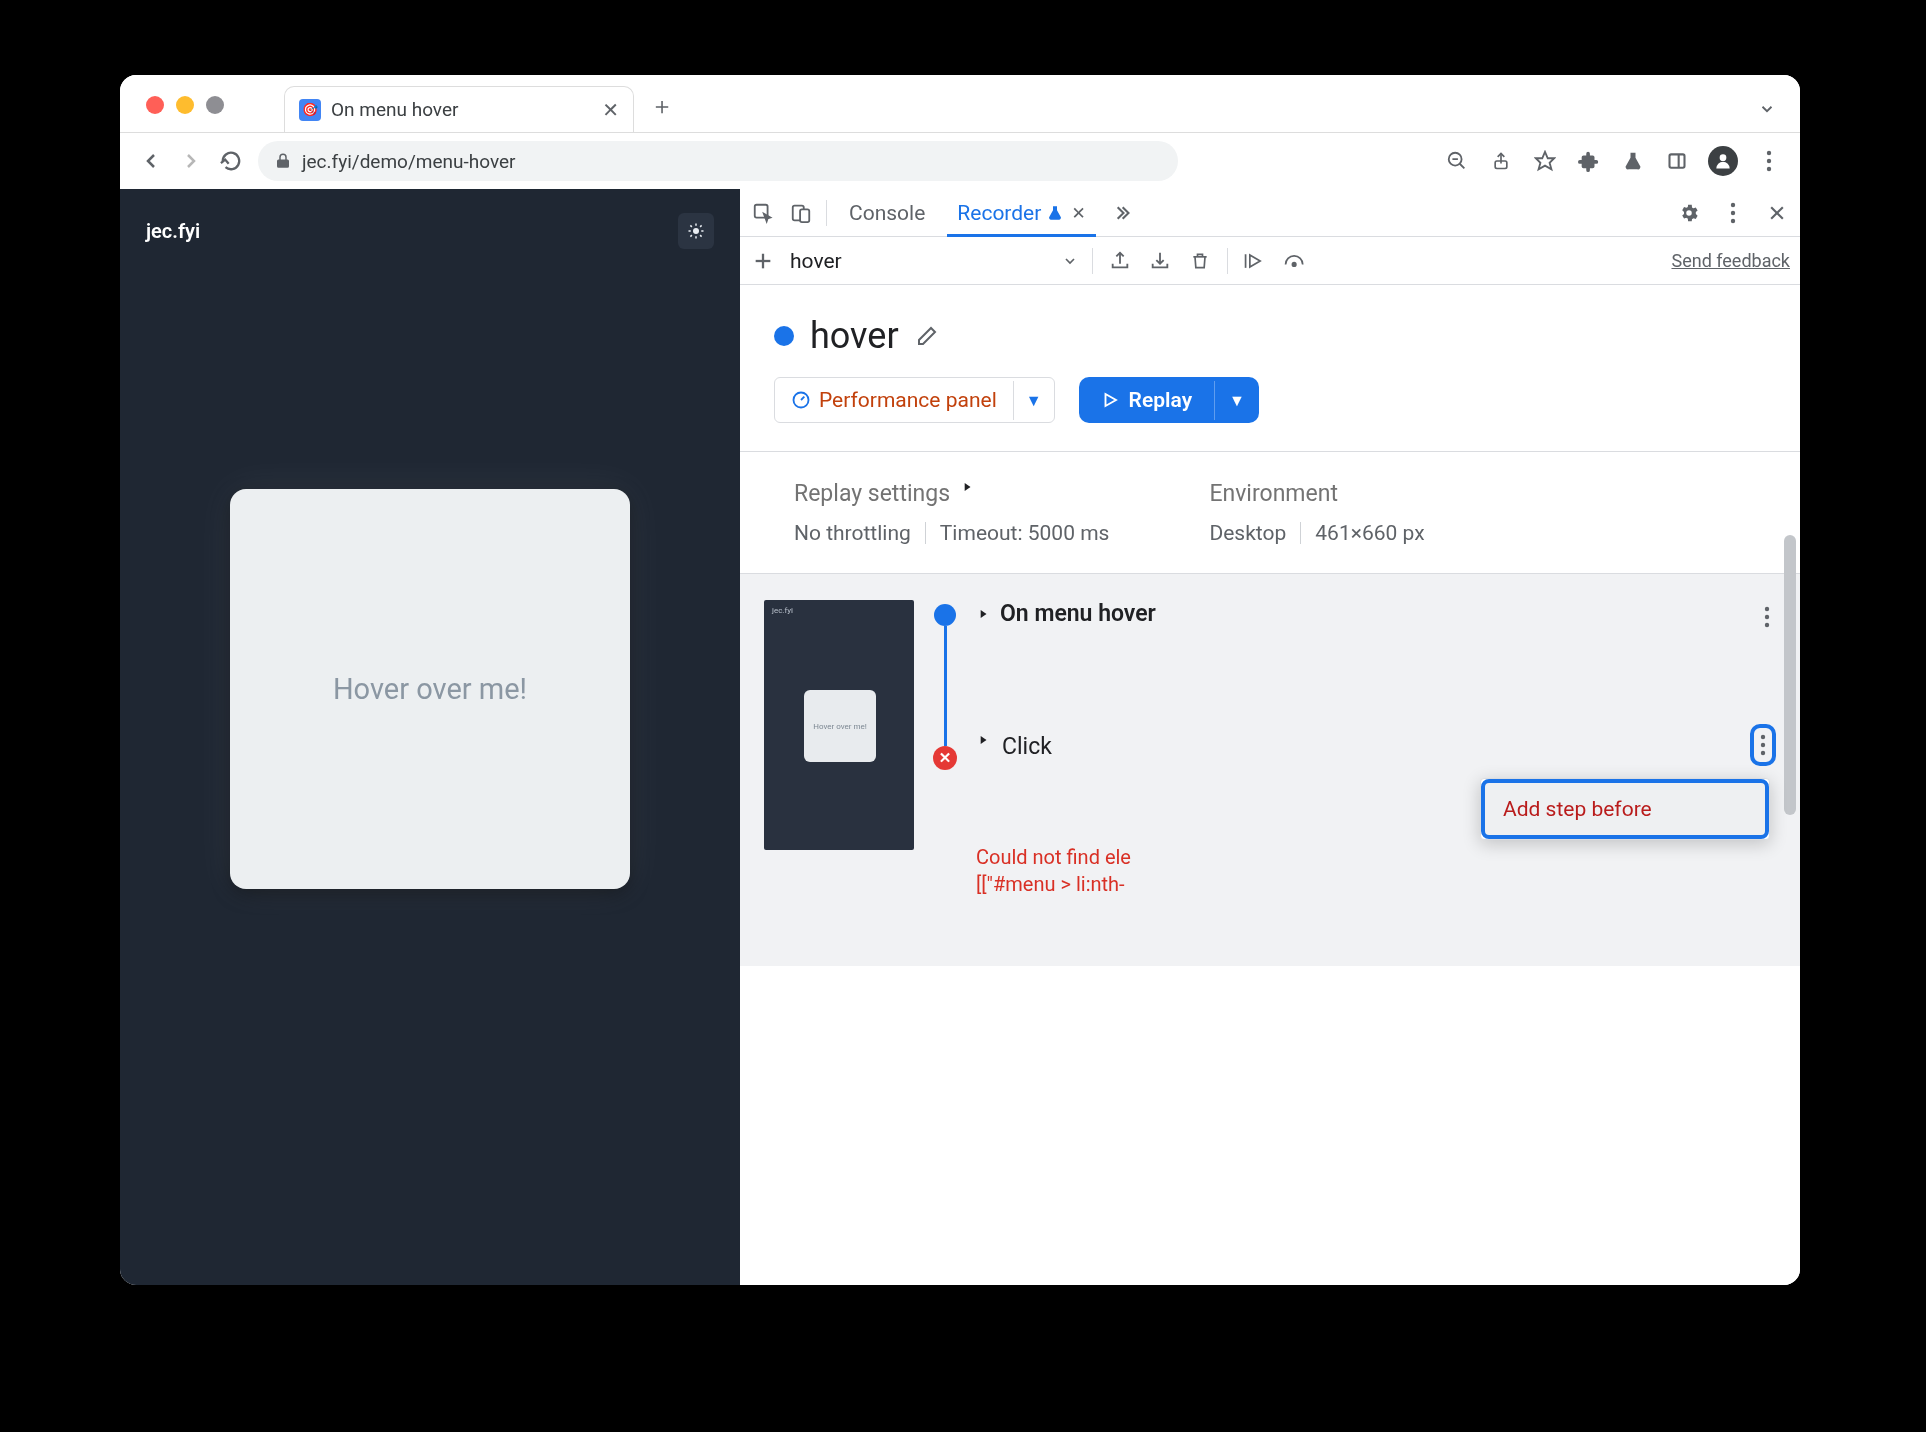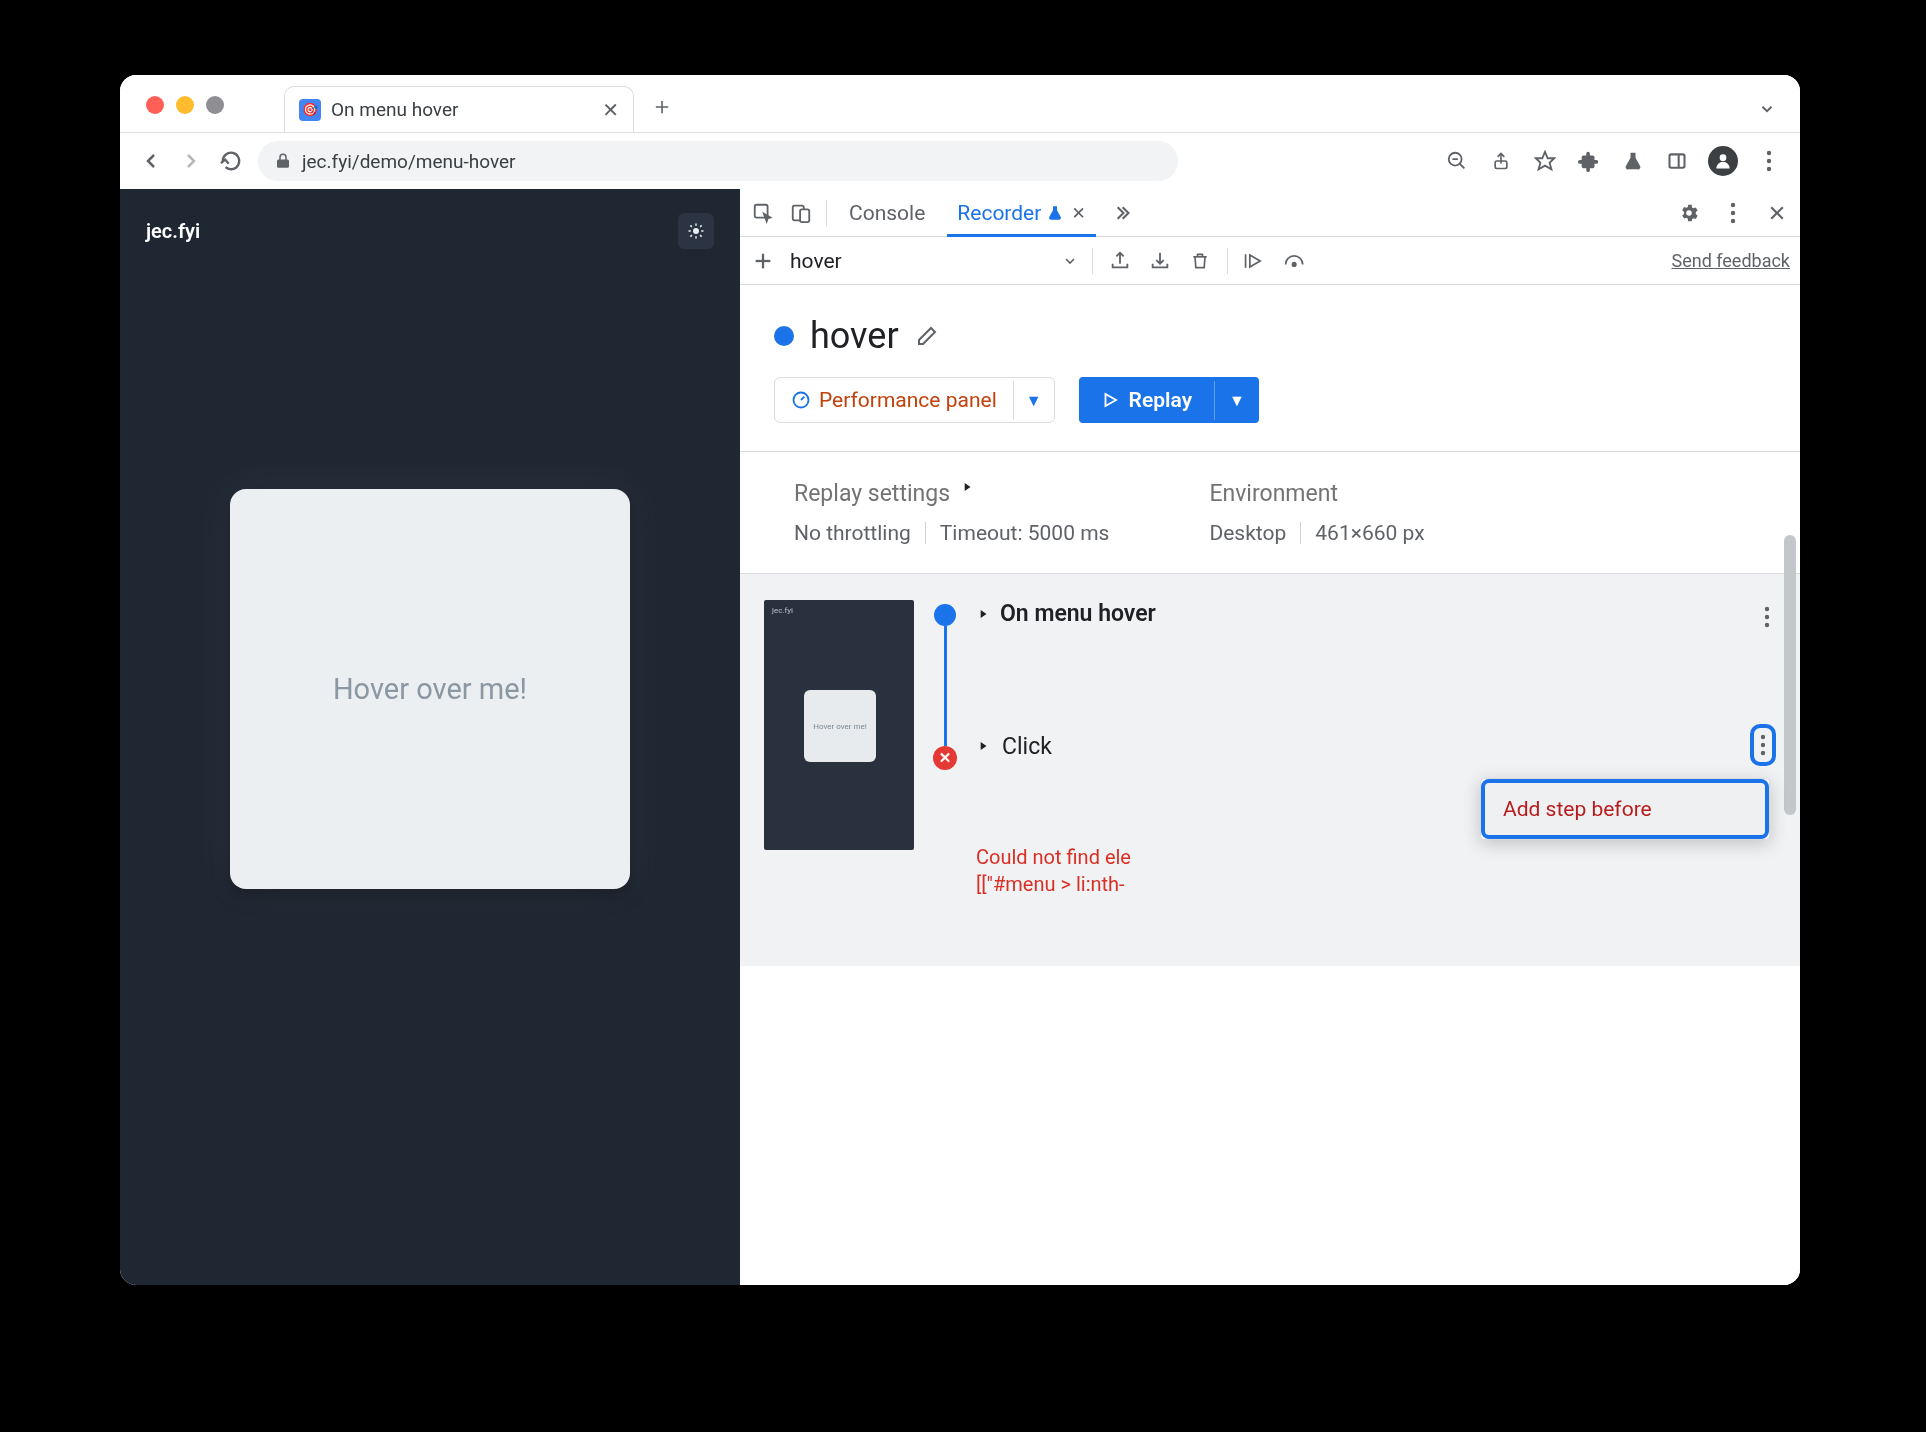--- a/index.html
+++ b/index.html
@@ -50,21 +50,21 @@
   .feedback { margin-left: auto; font-size: 18px; color: #5f6368; text-decoration: underline; cursor: pointer; }
   .dt-body { flex: 1; overflow: auto; position: relative; }
   .title-row { display: flex; align-items: center; gap: 16px; padding: 30px 34px 20px; }
   .blue-dot { width: 20px; height: 20px; border-radius: 50%; background: #1a73e8; }
   .title-text { font-size: 36px; color: #202124; }
   .edit-icon { color: #5f6368; cursor: pointer; }
   .btn-row { display: flex; gap: 24px; padding: 0 34px 28px; }
   .btn-outline { display: flex; align-items: center; border: 1px solid #dadce0; border-radius: 6px; overflow: hidden; }
   .btn-outline .main { padding: 10px 16px; color: #c2410c; font-size: 21px; display: flex; align-items: center; gap: 8px; cursor: pointer; }
   .btn-outline .caret { border-left: 1px solid #dadce0; padding: 10px 12px; color: #1a73e8; cursor: pointer; }
-  .btn-solid { display: flex; align-items: center; background: #1a73e8; border-radius: 4px; overflow: hidden; }
+  .btn-solid { display: flex; align-items: center; background: #1a73e8; border-radius: 10px; overflow: hidden; }
   .btn-solid .main { padding: 10px 22px; color: #fff; font-size: 21px; font-weight: 600; display: flex; align-items: center; gap: 10px; cursor: pointer; }
   .btn-solid .caret { border-left: 1px solid rgba(255,255,255,0.3); padding: 10px 14px; color: #fff; cursor: pointer; }
   .sep-line { height: 1px; background: #dadce0; margin: 0; }
   .settings-row { display: flex; padding: 28px 54px; gap: 100px; }
   .settings-col { display: flex; flex-direction: column; gap: 14px; }
   .settings-title { font-size: 23px; color: #737373; display: flex; align-items: flex-start; gap: 10px; }
   .settings-values { font-size: 21px; color: #5f6368; display: flex; align-items: center; gap: 14px; }
   .vline { width: 1px; height: 22px; background: #cfd2d6; }
   
   .steps-area { background: #f1f2f4; padding: 18px 24px 60px; position: relative; }
@@ -73,21 +73,21 @@
   .thumb-inner { position: absolute; left: 40px; top: 90px; width: 72px; height: 72px; background: #e8ebee; border-radius: 6px; display:flex; align-items:center; justify-content:center; color:#7d8893; font-size:8px;}
   .timeline { width: 26px; display: flex; flex-direction: column; align-items: center; padding-top: 4px; }
   .tl-dot { width: 22px; height: 22px; border-radius: 50%; background: #1a73e8; }
   .tl-line { width: 3px; background: #1a73e8; flex:1; min-height: 120px;}
   .tl-x { width: 24px; height: 24px; border-radius: 50%; background: #e53935; display:flex; align-items:center; justify-content:center; color:#fff; font-weight:bold; font-size:15px;}
   .step-body { flex: 1; padding-top: 0; }
   .step-title-row { display: flex; align-items: center; gap: 10px; font-size: 23px; color: #202124; font-weight: 600;}
   .step-url { font-size: 21px; color: #5f6368; margin-top: 4px;}
   .step-more { color: #5f6368; cursor: pointer; align-self: center; padding: 6px;}
   .step-more.highlight { border: 4px solid #1a73e8; border-radius: 10px; }
-  .click-row { display: flex; align-items:center; gap: 12px; padding-top: 2px;}
+  .click-row { display: flex; gap: 12px; padding-top: 2px;}
   .error-text { color: #d93025; font-size: 20px; line-height: 1.35; margin-top: 78px;}
   
   .ctx-menu { position: absolute; right: 30px; top: 204px; width: 290px; background: #fff; border: 1px solid #dadce0; border-radius: 4px; box-shadow: 0 4px 18px rgba(0,0,0,0.2); z-index: 10; }
   .ctx-item { padding: 14px 18px; font-size: 21px; color: #b91c1c; cursor: pointer; }
   .ctx-item.sel { background: #eef0f2; border: 4px solid #1a73e8; border-radius: 8px;}
   
   .scrollbar { position: absolute; right: 4px; top: 250px; width: 12px; height: 280px; background: #c3c6ca; border-radius: 6px;}
   svg { display: block; }
 </style>
 </head>

